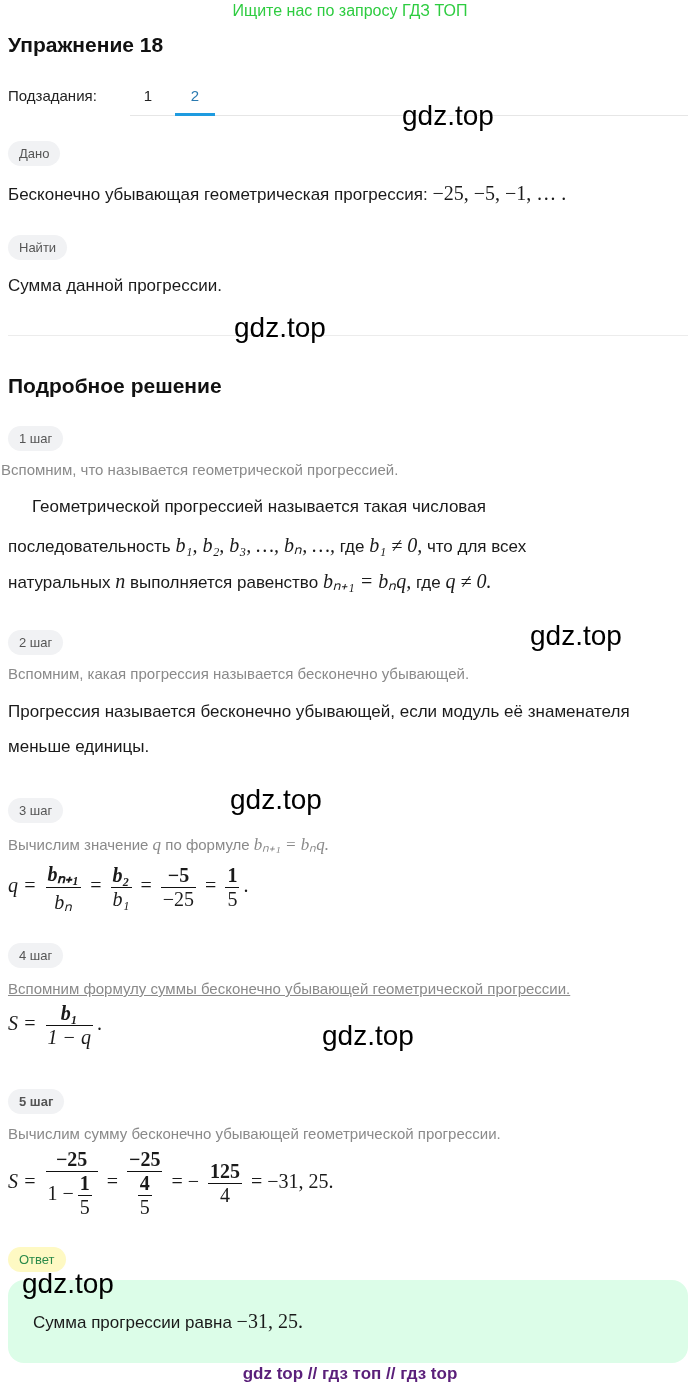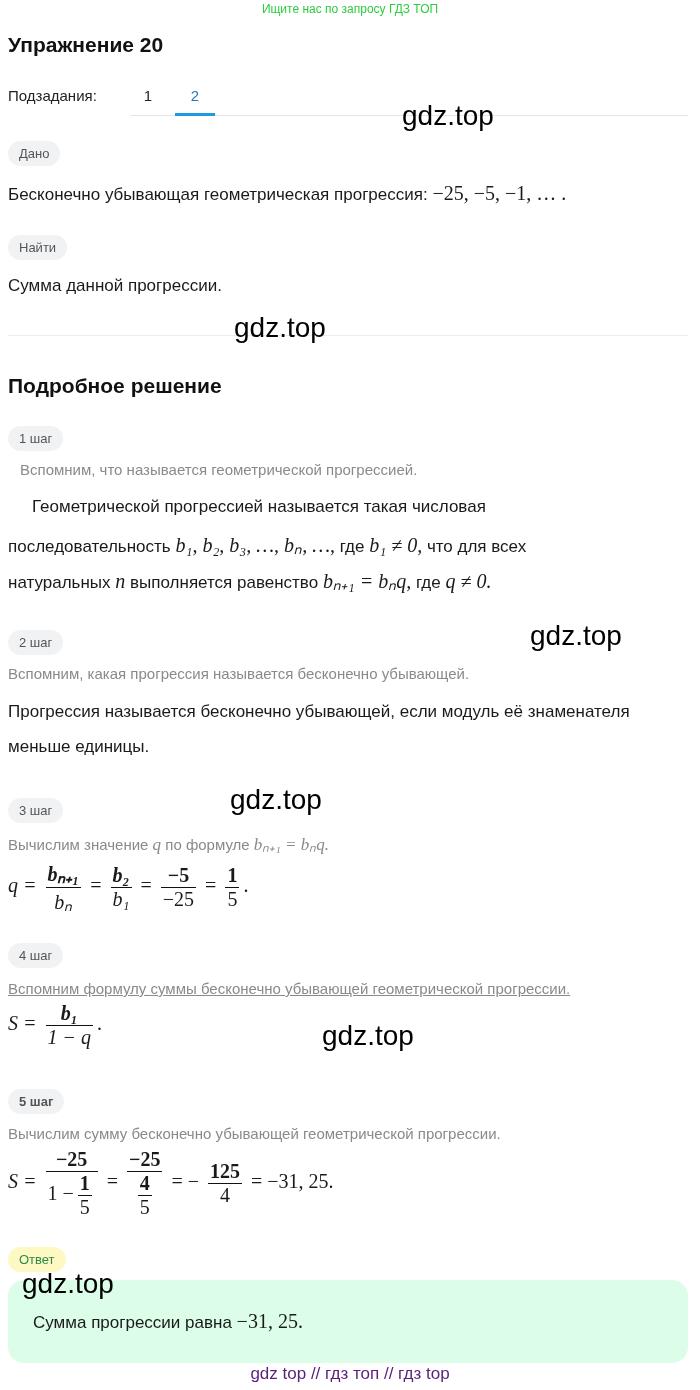--- a/index.html
+++ b/index.html
@@ -1,45 +1,45 @@
 <!DOCTYPE html>
 <html><head>
 <meta charset="utf-8">
 <style>
   html,body{margin:0;padding:0;background:#fff;}
   body{width:700px;height:1390px;position:relative;overflow:hidden;font-family:"Liberation Sans",sans-serif;color:#1a1a1a;}
   .abs{position:absolute;}
-  .promo{top:2px;left:0;width:700px;text-align:center;color:#2ecc40;font-size:12px;}
+  .promo{top:2px;left:0;width:700px;text-align:center;color:#2ecc40;font-size:16px;}
   .title{top:33px;left:8px;font-size:21px;font-weight:bold;color:#111;}
   .subtasks-label{top:87px;left:8px;font-size:15px;color:#222;}
   .tab{top:87px;font-size:15px;width:40px;text-align:center;}
   .tab1{left:128px;color:#222;}
   .tab2{left:175px;color:#2a7ab0;}
   .tabline{top:115px;left:130px;width:558px;height:1px;background:#e6e6e6;}
   .tab-underline{top:113px;left:175px;width:40px;height:3px;background:#1e9be0;}
   .wm{font-size:28px;color:#000;font-family:"Liberation Sans",sans-serif;}
   .chip{background:#f1f2f4;color:#555;font-size:13px;border-radius:14px;padding:5px 11px;}
   .chip.green{background:#fef9c3;color:#2a8a4a;text-align:right;}
   .text{font-size:17px;color:#1a1a1a;}
   .muted{font-size:15px;color:#8a8a8a;}
   .hr{left:8px;width:680px;height:1px;background:#ececec;}
   .h2{font-size:21px;font-weight:bold;color:#111;}
   .math{font-family:"Liberation Serif",serif;font-size:20px;}
   .mi{font-style:italic;}
   .frac{display:inline-block;vertical-align:middle;text-align:center;margin:0 4px;}
   .frac > span{display:block;padding:0 2px;}
   .frac .num{border-bottom:1.3px solid #111;font-weight:bold;}
   .answer-box{top:1280px;left:8px;width:680px;height:83px;background:#dcfde8;border-radius:16px;}
-  .footer{top:1364px;left:0;width:700px;text-align:center;color:#5a1f7a;font-size:17px;}
+  .footer{top:1364px;left:0;width:700px;text-align:center;color:#5a1f7a;font-size:17px;font-weight:bold;}
 </style>
 </head>
 <body>
 
 <div class="abs promo">Ищите нас по запросу ГДЗ ТОП</div>
-<div class="abs title">Упражнение 20</div>
+<div class="abs title">Упражнение 18</div>
 
 <div class="abs subtasks-label">Подзадания:</div>
 <div class="abs tabline"></div>
 <div class="abs tab tab1">1</div>
 <div class="abs tab tab2">2</div>
 <div class="abs tab-underline"></div>
 
 <div class="abs wm" style="top:100px;left:402px;">gdz.top</div>
 
 <div class="abs chip" style="top:141px;left:8px;">Дано</div>
@@ -50,21 +50,21 @@
 
 <div class="abs chip" style="top:235px;left:8px;">Найти</div>
 <div class="abs text" style="top:276px;left:8px;">Сумма данной прогрессии.</div>
 
 <div class="abs hr" style="top:335px;"></div>
 <div class="abs wm" style="top:312px;left:234px;">gdz.top</div>
 
 <div class="abs h2" style="top:374px;left:8px;">Подробное решение</div>
 
 <div class="abs chip" style="top:426px;left:8px;">1 шаг</div>
-<div class="abs muted" style="top:461px;left:20px;text-align:right;">Вспомним, что называется геометрической прогрессией.</div>
+<div class="abs muted" style="top:461px;left:1px;text-align:right;">Вспомним, что называется геометрической прогрессией.</div>
 <div class="abs text" style="top:497px;left:8px;margin-left:24px;">Геометрической прогрессией называется такая числовая</div>
 <div class="abs text" style="top:531px;left:8px;white-space:nowrap;">
   <span>последовательность</span>
   <span class="math mi">b₁,  b₂,  b₃,  …,  bₙ,  …,</span>
   <span>где</span>
   <span class="math mi">b₁ ≠ 0,</span>
   <span>что для всех</span>
 </div>
 <div class="abs text" style="top:567px;left:8px;white-space:nowrap;">
   <span>натуральных</span>

